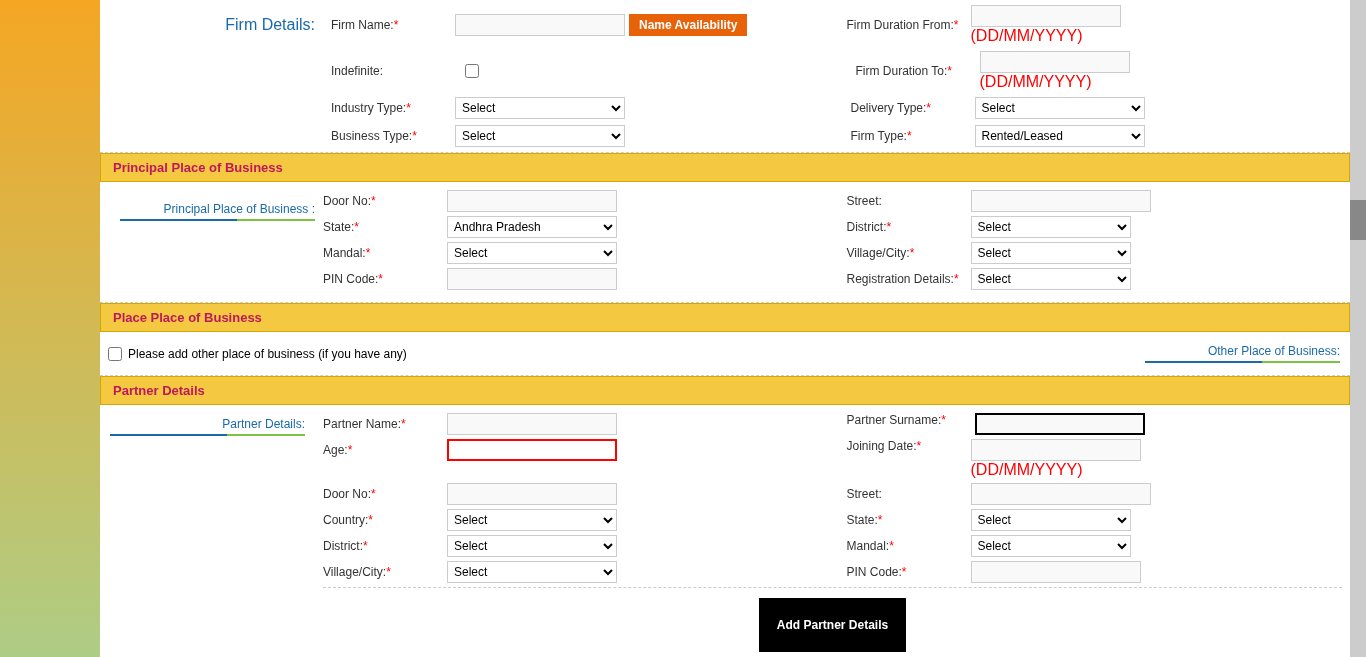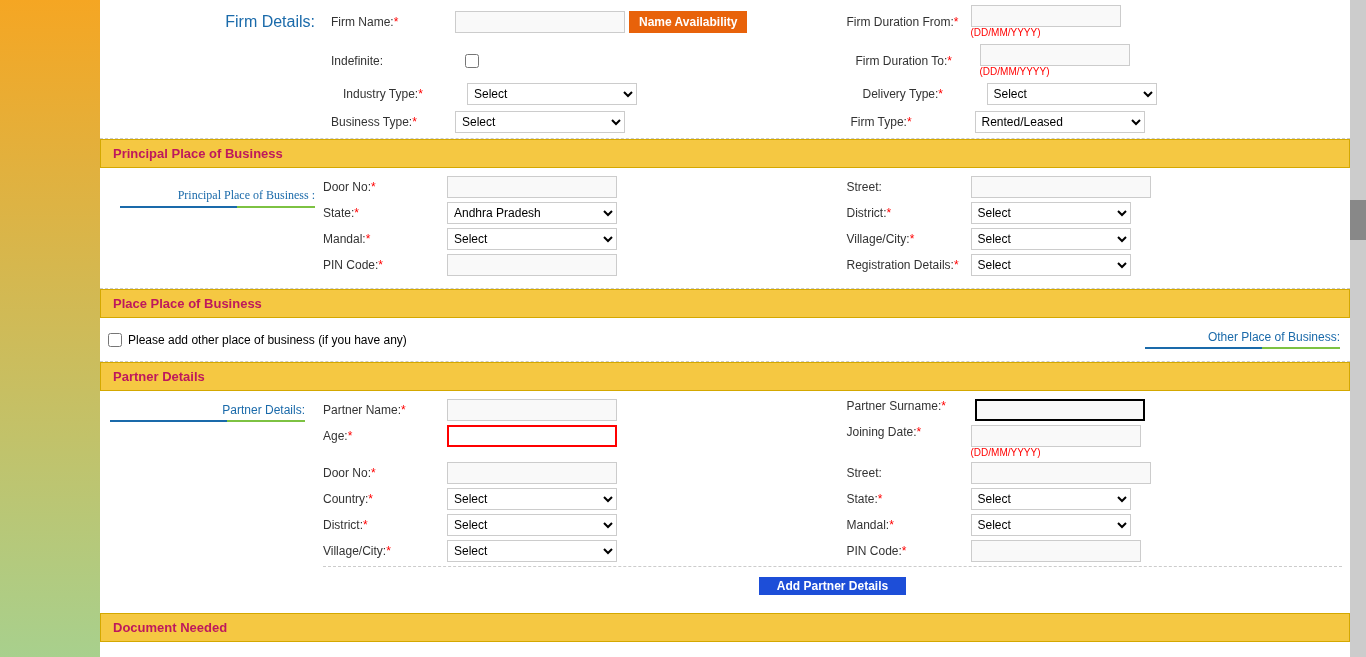--- a/index.html
+++ b/index.html
@@ -50,21 +50,20 @@
     }
 
     
     .sidebar-label-col {
       width: 215px;
       vertical-align: top;
       padding: 8px 10px;
       text-align: right;
       color: #1a6aaa;
       font-size: 12px;
-      font-family: Liberation Serif, serif;
     }
     .req {
       color: red;
     }
     .text-input {
       height: 22px;
       border: 1px solid #ccc;
       background: #f9f9f9;
       font-size: 12px;
       padding: 2px 4px;
@@ -83,34 +82,34 @@
     .btn-name-availability {
       background: #e8620a;
       color: white;
       border: none;
       padding: 4px 10px;
       font-size: 12px;
       cursor: pointer;
       font-weight: bold;
     }
     .btn-add-partner {
-      background: #1d4ed8;
+      background: #000000;
       color: white;
       border: none;
-      padding: 2px 18px;
+      padding: 20px 18px;
       font-size: 12px;
       cursor: pointer;
       font-weight: bold;
       display: block;
       margin: 6px auto;
     }
 
     .date-hint {
       color: red;
-      font-size: 10px;
+      font-size: 16px;
     }
 
     
     .content-wrapper {
       padding: 0;
     }
     .flabel {
       font-size: 12px;
       color: #333;
       white-space: nowrap;
@@ -174,21 +173,21 @@
           <label class="flabel">
             <span>Firm Duration To:</span><span class="req">*</span>
           </label>
           <div>
             <input type="text" class="text-input" style="width: 150px;">
             <div class="date-hint">(DD/MM/YYYY)</div>
           </div>
         </div>
       </div>
 
-      <div style="display:flex; align-items:center; padding: 3px 0; gap:20px;">
+      <div style="display:flex; align-items:center; padding: 3px 0; gap:8px;">
         <div style="width:215px;"></div>
         <div style="display:flex; align-items:center; gap:4px; flex:1;">
           <label class="flabel">
             <span>Industry Type:</span><span class="req">*</span>
           </label>
           <select class="form-select form-select-wide">
             <option>Select</option>
           </select>
         </div>
         <div style="display:flex; align-items:center; gap:4px; flex:1; margin-left:20px;">

